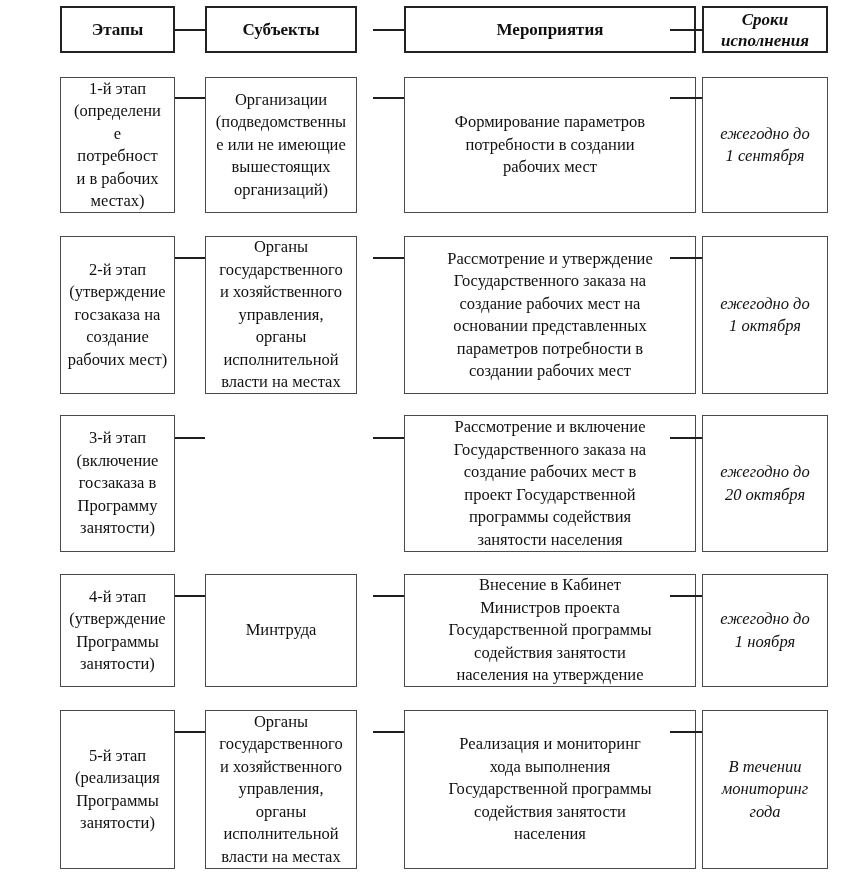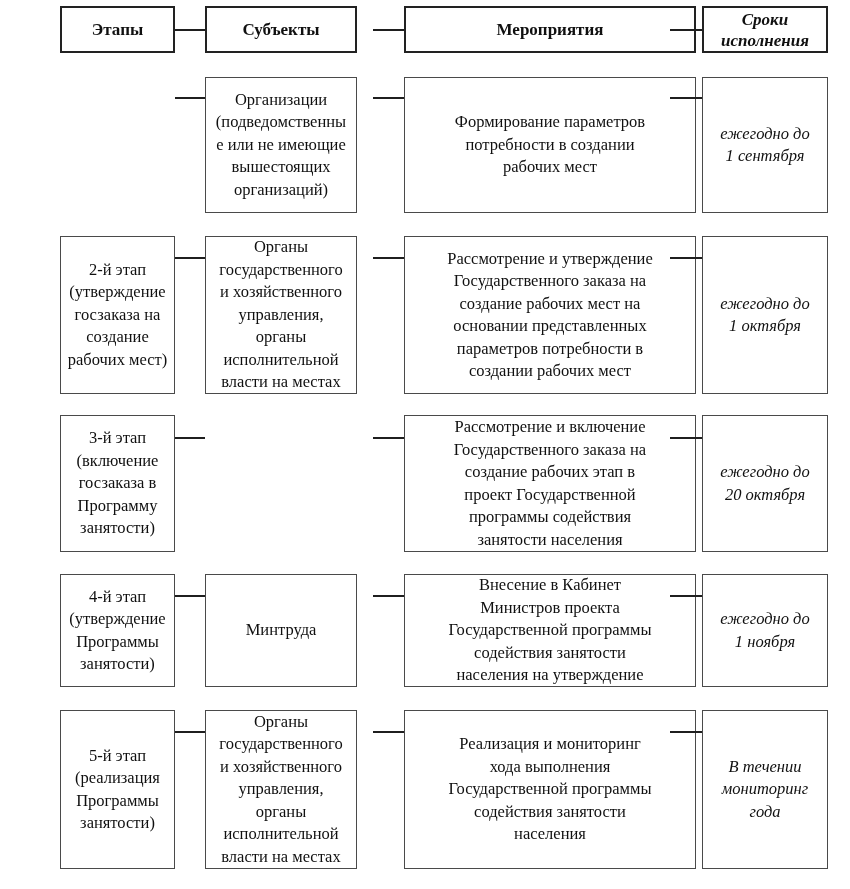--- a/index.html
+++ b/index.html
@@ -71,20 +71,26 @@
 
   <div class="box hdr c1 rh">Этапы</div>
   <div class="box hdr c2 rh">Субъекты</div>
   <div class="box hdr c3 rh">Мероприятия</div>
   <div class="box hdr c4 rh">Сроки
 исполнения</div>
   <div class="link g1 lh"></div>
   <div class="link g2 lh"></div>
   <div class="link g3 lh"></div>
 
+  <div class="box c1 r1">1-й этап
+(определени
+е
+потребност
+и в рабочих
+местах)</div>
   <div class="box c2 r1">Организации
 (подведомственны
 е или не имеющие
 вышестоящих
 организаций)</div>
   <div class="box c3 r1">Формирование параметров
 потребности в создании
 рабочих мест</div>
   <div class="box c4 r1">ежегодно до
 1 сентября</div>
@@ -116,21 +122,21 @@
   <div class="link g2 l2"></div>
   <div class="link g3 l2"></div>
 
   <div class="box c1 r3">3-й этап
 (включение
 госзаказа в
 Программу
 занятости)</div>
   <div class="box c3 r3">Рассмотрение и включение
 Государственного заказа на
-создание рабочих этап в
+создание рабочих мест в
 проект Государственной
 программы содействия
 занятости населения</div>
   <div class="box c4 r3">ежегодно до
 20 октября</div>
   <div class="link g1 l3"></div>
   <div class="link g2 l3"></div>
   <div class="link g3 l3"></div>
 
   <div class="box c1 r4">4-й этап

